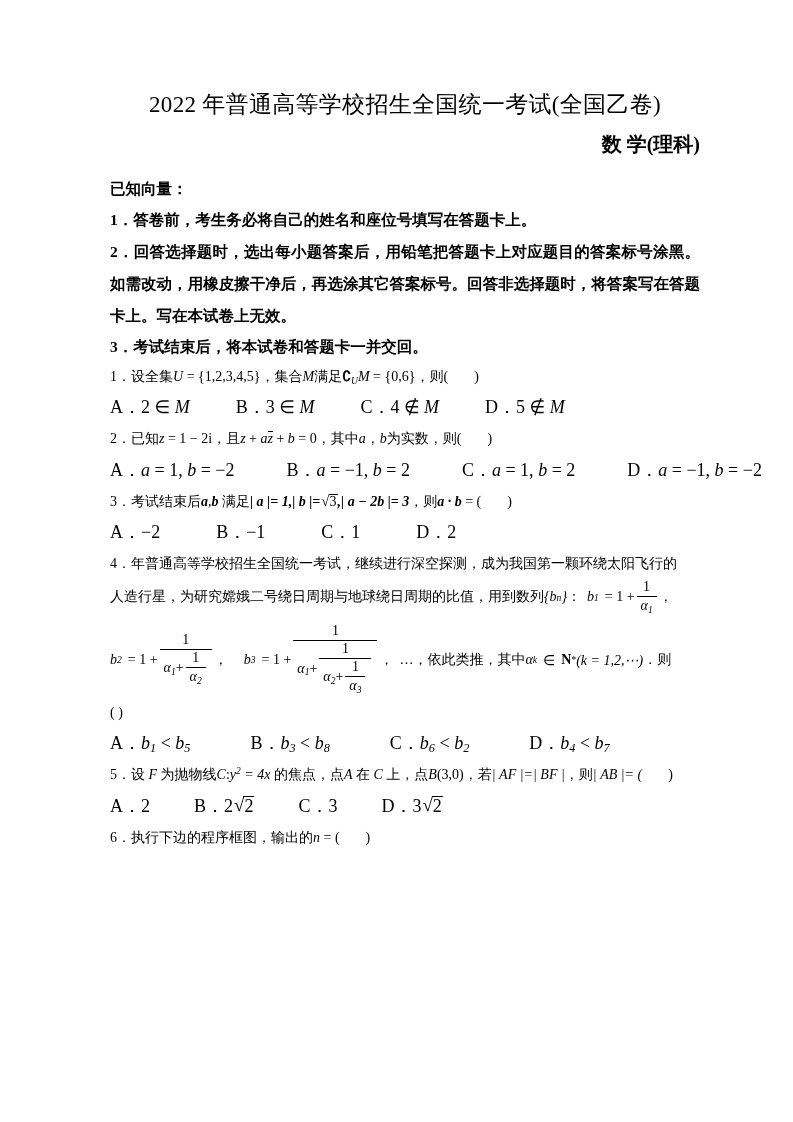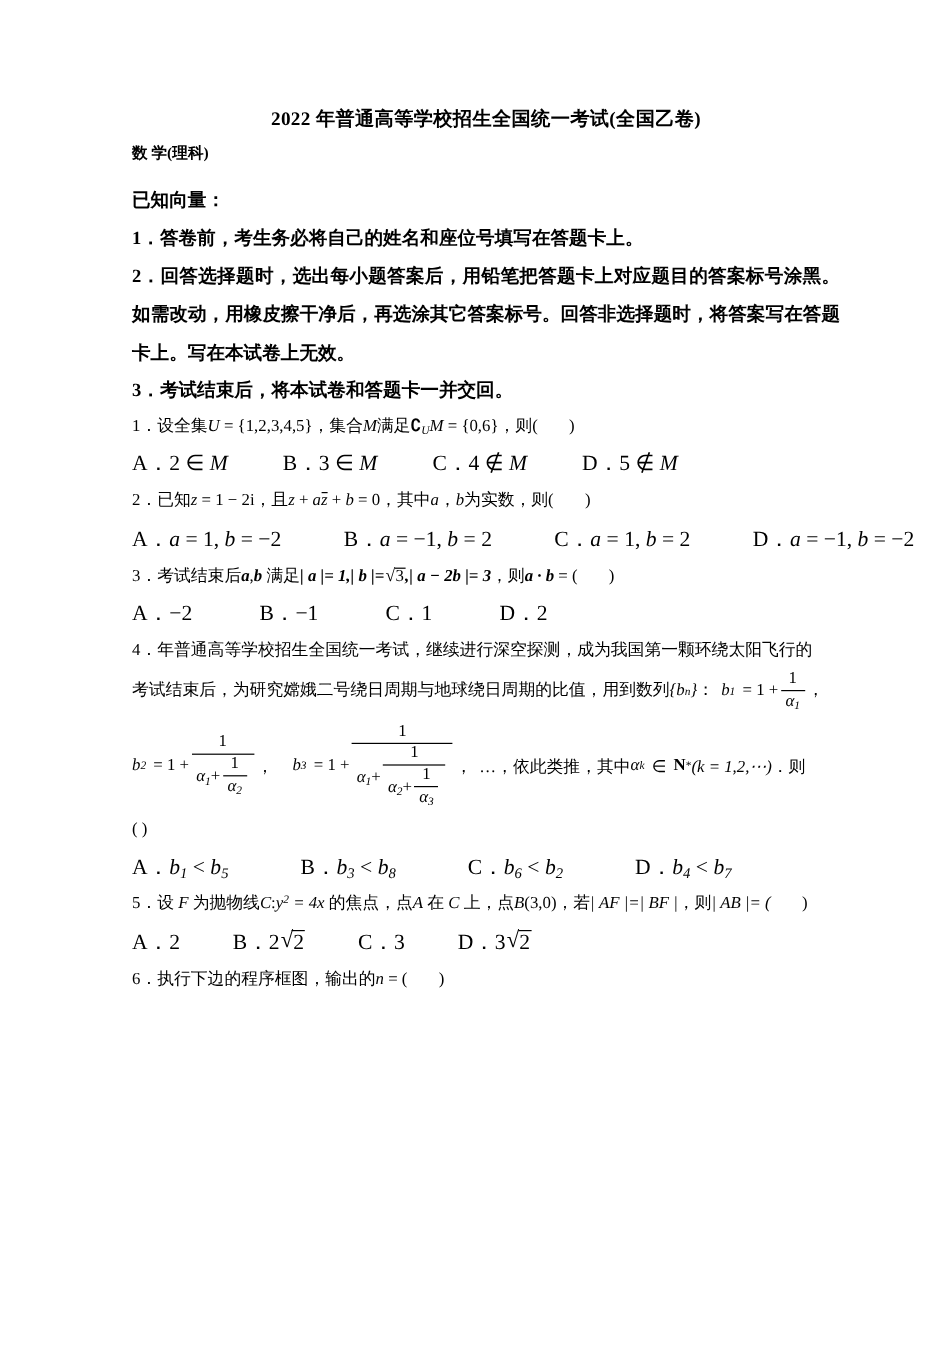--- a/index.html
+++ b/index.html
@@ -26,31 +26,31 @@
   }
   .content {
     position: absolute;
     left: 110px;
     top: 88px;
     width: 590px;
   }
 
   
   .doc-title {
-    font-size: 16px;
-    font-weight: bold;
+    font-size: 23px;
+    font-weight: normal;
     text-align: center;
     letter-spacing: 0.3px;
     line-height: 1.5;
     margin: 0 0 6px 0;
   }
   .doc-subtitle {
-    font-size: 13px;
+    font-size: 20px;
     font-weight: bold;
-    text-align: left;
+    text-align: right;
     line-height: 1.5;
     margin: 0 0 14px 0;
   }
 
   
   .notice-head {
     font-size: 15.5px;
     font-weight: bold;
     line-height: 2.05;
     margin: 0;
@@ -200,21 +200,21 @@
     </div>
     <div class="opts">
       <span class="opt opt-sp-3"><span>A．</span><span class="mn">−2</span></span><span class="opt opt-sp-3"><span>B．</span><span class="mn">−1</span></span><span class="opt opt-sp-3"><span>C．</span><span class="mn">1</span></span><span class="opt"><span>D．</span><span class="mn">2</span></span>
     </div>
 
     <div class="q">
       <span>4．</span><span>年普通高等学校招生全国统一考试，继续进行深空探测，成为我国第一颗环绕太阳飞行的</span>
     </div>
 
     <div class="cf-block q4-area" style="line-height:1.9;">
-      <span>考试结束后，为研究嫦娥二号绕日周期与地球绕日周期的比值，用到数列</span>
+      <span>人造行星，为研究嫦娥二号绕日周期与地球绕日周期的比值，用到数列</span>
         <span class="mi">{b</span>
         <sub>n</sub>
         <span class="mi">}</span>
         <span>：</span>
       <span class="cf-sep"></span>
       <span class="mi">b</span>
         <sub>1</sub>
       <span class="cf-sep"></span>
         <span class="mn">= 1 +</span>
       <span class="frac">

